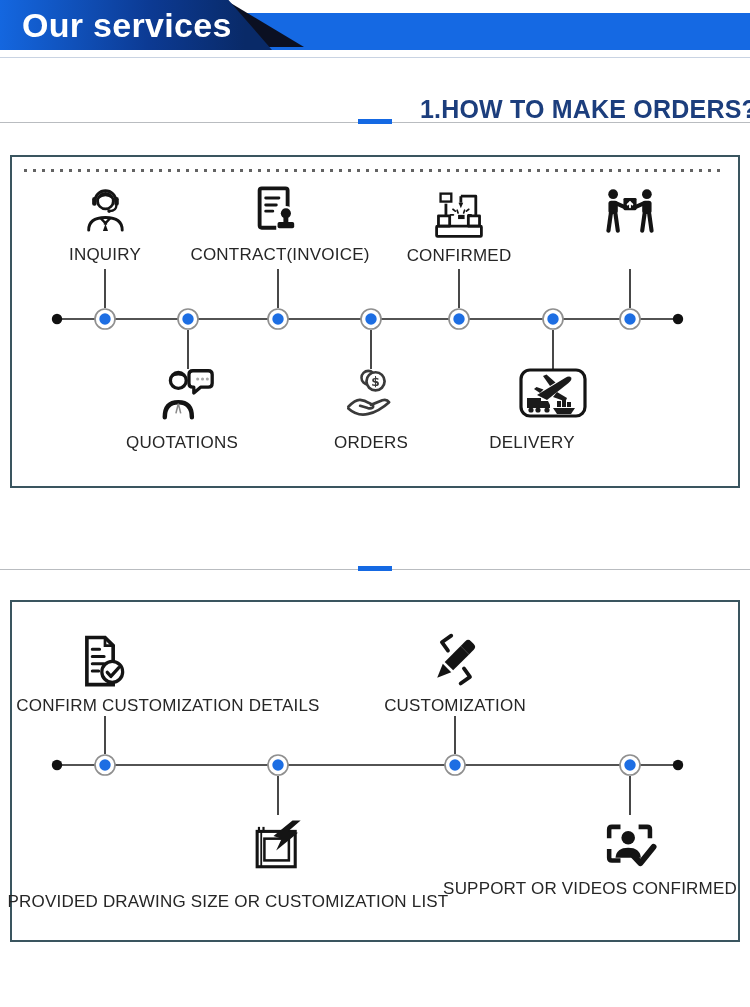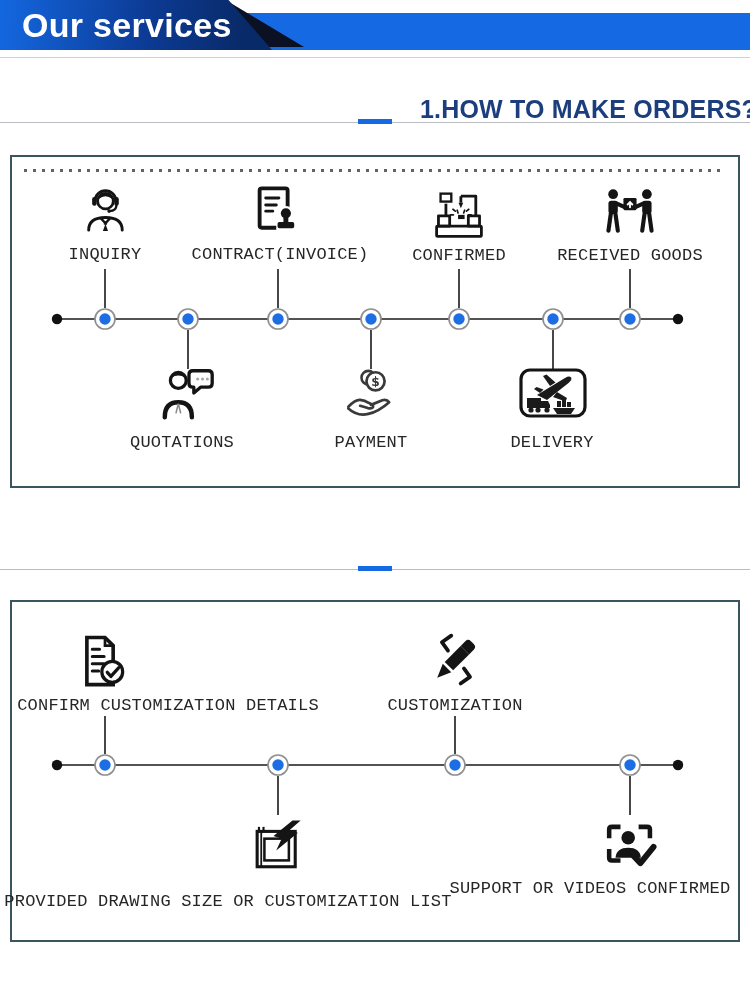--- a/index.html
+++ b/index.html
@@ -29,21 +29,21 @@
 
   
   .flow-box{position:absolute;left:10px;width:730px;border:2px solid #3a555f;background:#fff;box-sizing:border-box;}
   #box1{top:155px;height:333px;}
   #box2{top:600px;height:342px;}
   .dotted-row{position:absolute;left:12px;right:12px;top:12px;height:3px;opacity:.8;
       background-image:repeating-linear-gradient(90deg,#3c3c3c 0 3px,transparent 3px 9px);}
   .timeline{position:absolute;left:0;top:0;}
   .icon-abs{position:absolute;transform:translateX(-50%);line-height:0;}
   .label-abs{position:absolute;transform:translateX(-50%);font-size:17px;color:#262626;
-      white-space:nowrap;letter-spacing:.2px;font-family:Liberation Mono, monospace;}
+      white-space:nowrap;letter-spacing:.2px;}
   svg{display:block;}
 </style>
 </head>
 <body>
 
 <div class="page">
 
   <div class="banner">
     <div class="banner-bar"></div>
     <div class="banner-shadow"></div>
@@ -167,21 +167,20 @@
             <line x1="16.5" y1="31" x2="19" y2="49"></line>
           <line x1="52.5" y1="31" x2="55" y2="49"></line>
             <line x1="47.5" y1="31" x2="45" y2="49"></line>
         </g>
         <g stroke="#fff" stroke-width="2" fill="none" stroke-linecap="round" stroke-linejoin="round">
           <line x1="32" y1="24" x2="32" y2="18.5"></line>
           <path d="M29.5 21l2.5-2.5 2.5 2.5"></path>
         </g>
       </svg>
     </span>
-    <span class="label-abs" style="left:618px;top:89px">RECEIVED GOODS</span>
 
     <span class="icon-abs" style="left:176px;top:206px">
       <svg width="62" height="60" viewBox="0 0 64 62">
         <path d="M37 8h16q4 0 4 4v9q0 4-4 4h-8l-7 6v-6h-1q-4 0-4-4v-9q0-4 4-4z" fill="#fff" stroke="#141414" stroke-width="3.4" stroke-linejoin="round"></path>
         <circle cx="42" cy="16.5" r="1.6" fill="#a8a8a8"></circle>
           <circle cx="47" cy="16.5" r="1.6" fill="#a8a8a8"></circle>
           <circle cx="52" cy="16.5" r="1.6" fill="#a8a8a8"></circle>
         <circle cx="22" cy="18" r="8.2" fill="#fff" stroke="#141414" stroke-width="3.4"></circle>
         <path d="M14.5 15.5q3-6.5 7.5-6.5t7.5 6.5q-4-2.5-7.5-2.5t-7.5 2.5z" fill="#141414"></path>
         <path d="M8 56q0-15.5 14-15.5T36 56" fill="none" stroke="#141414" stroke-width="4.6" stroke-linecap="round"></path>
@@ -194,21 +193,21 @@
       <svg width="58" height="58" viewBox="0 0 64 62">
         <circle cx="29" cy="13" r="7.5" fill="#fff" stroke="#3a3a3a" stroke-width="2.8"></circle>
         <circle cx="37" cy="17" r="10" fill="#fff" stroke="#3a3a3a" stroke-width="3"></circle>
         <text x="37" y="22" text-anchor="middle" font-family="DejaVu Sans" font-size="13.5" font-weight="bold" fill="#3a3a3a">$</text>
         <g fill="none" stroke="#3a3a3a" stroke-width="3" stroke-linecap="round" stroke-linejoin="round">
           <path d="M7 45q8-8 13-7.5t10 3.5q5 2 4.3 4.2t-5.8 1.3L20 44"></path>
           <path d="M7 47q10 9 22 6t23-13q-2.5-3.6-7.5-2.1L32 43"></path>
         </g>
       </svg>
     </span>
-    <span class="label-abs" style="left:359px;top:276px">PAYMENT</span>
+    <span class="label-abs" style="left:359px;top:276px">ORDERS</span>
 
     <span class="icon-abs" style="left:541px;top:208px">
       <svg width="72" height="56" viewBox="0 0 72 56">
         <rect x="4" y="5" width="64" height="46" rx="9" fill="#fff" stroke="#141414" stroke-width="3.2"></rect>
         <g fill="#1b1b1b">
           <path d="M20 30L48 13q4.5-2.5 6-.5t-2.5 5.5L30 35z"></path>
           <path d="M33 21l-7-10 3.5-1.5 9 8z"></path>
           <path d="M40 27l10 6-1.5 3.5L36 32z"></path>
           <path d="M23 28l-6-4 2.5-2 7 2.5z"></path>
           <rect x="10" y="33" width="14" height="10"></rect>
@@ -216,21 +215,21 @@
           <circle cx="14" cy="45" r="2.6"></circle>
             <circle cx="21" cy="45" r="2.6"></circle>
             <circle cx="30" cy="45" r="2.6"></circle>
           <path d="M36 43h22l-4 6H40z"></path>
           <rect x="40" y="36" width="4" height="6"></rect>
             <rect x="45" y="33" width="4" height="9"></rect>
             <rect x="50" y="37" width="4" height="5"></rect>
         </g>
       </svg>
     </span>
-    <span class="label-abs" style="left:540px;top:276px">DELIVERY</span>
+    <span class="label-abs" style="left:520px;top:276px">DELIVERY</span>
   </div>
 
   <div class="rule" id="rule2"></div>
   <div class="tick" id="tick2"></div>
 
   <div class="flow-box" id="box2">
 
     <svg class="timeline" width="726" height="338" viewBox="0 0 726 338">
       <g stroke="#1a1a1a" stroke-width="1.6">
         <line x1="45" y1="163" x2="666" y2="163"></line>

